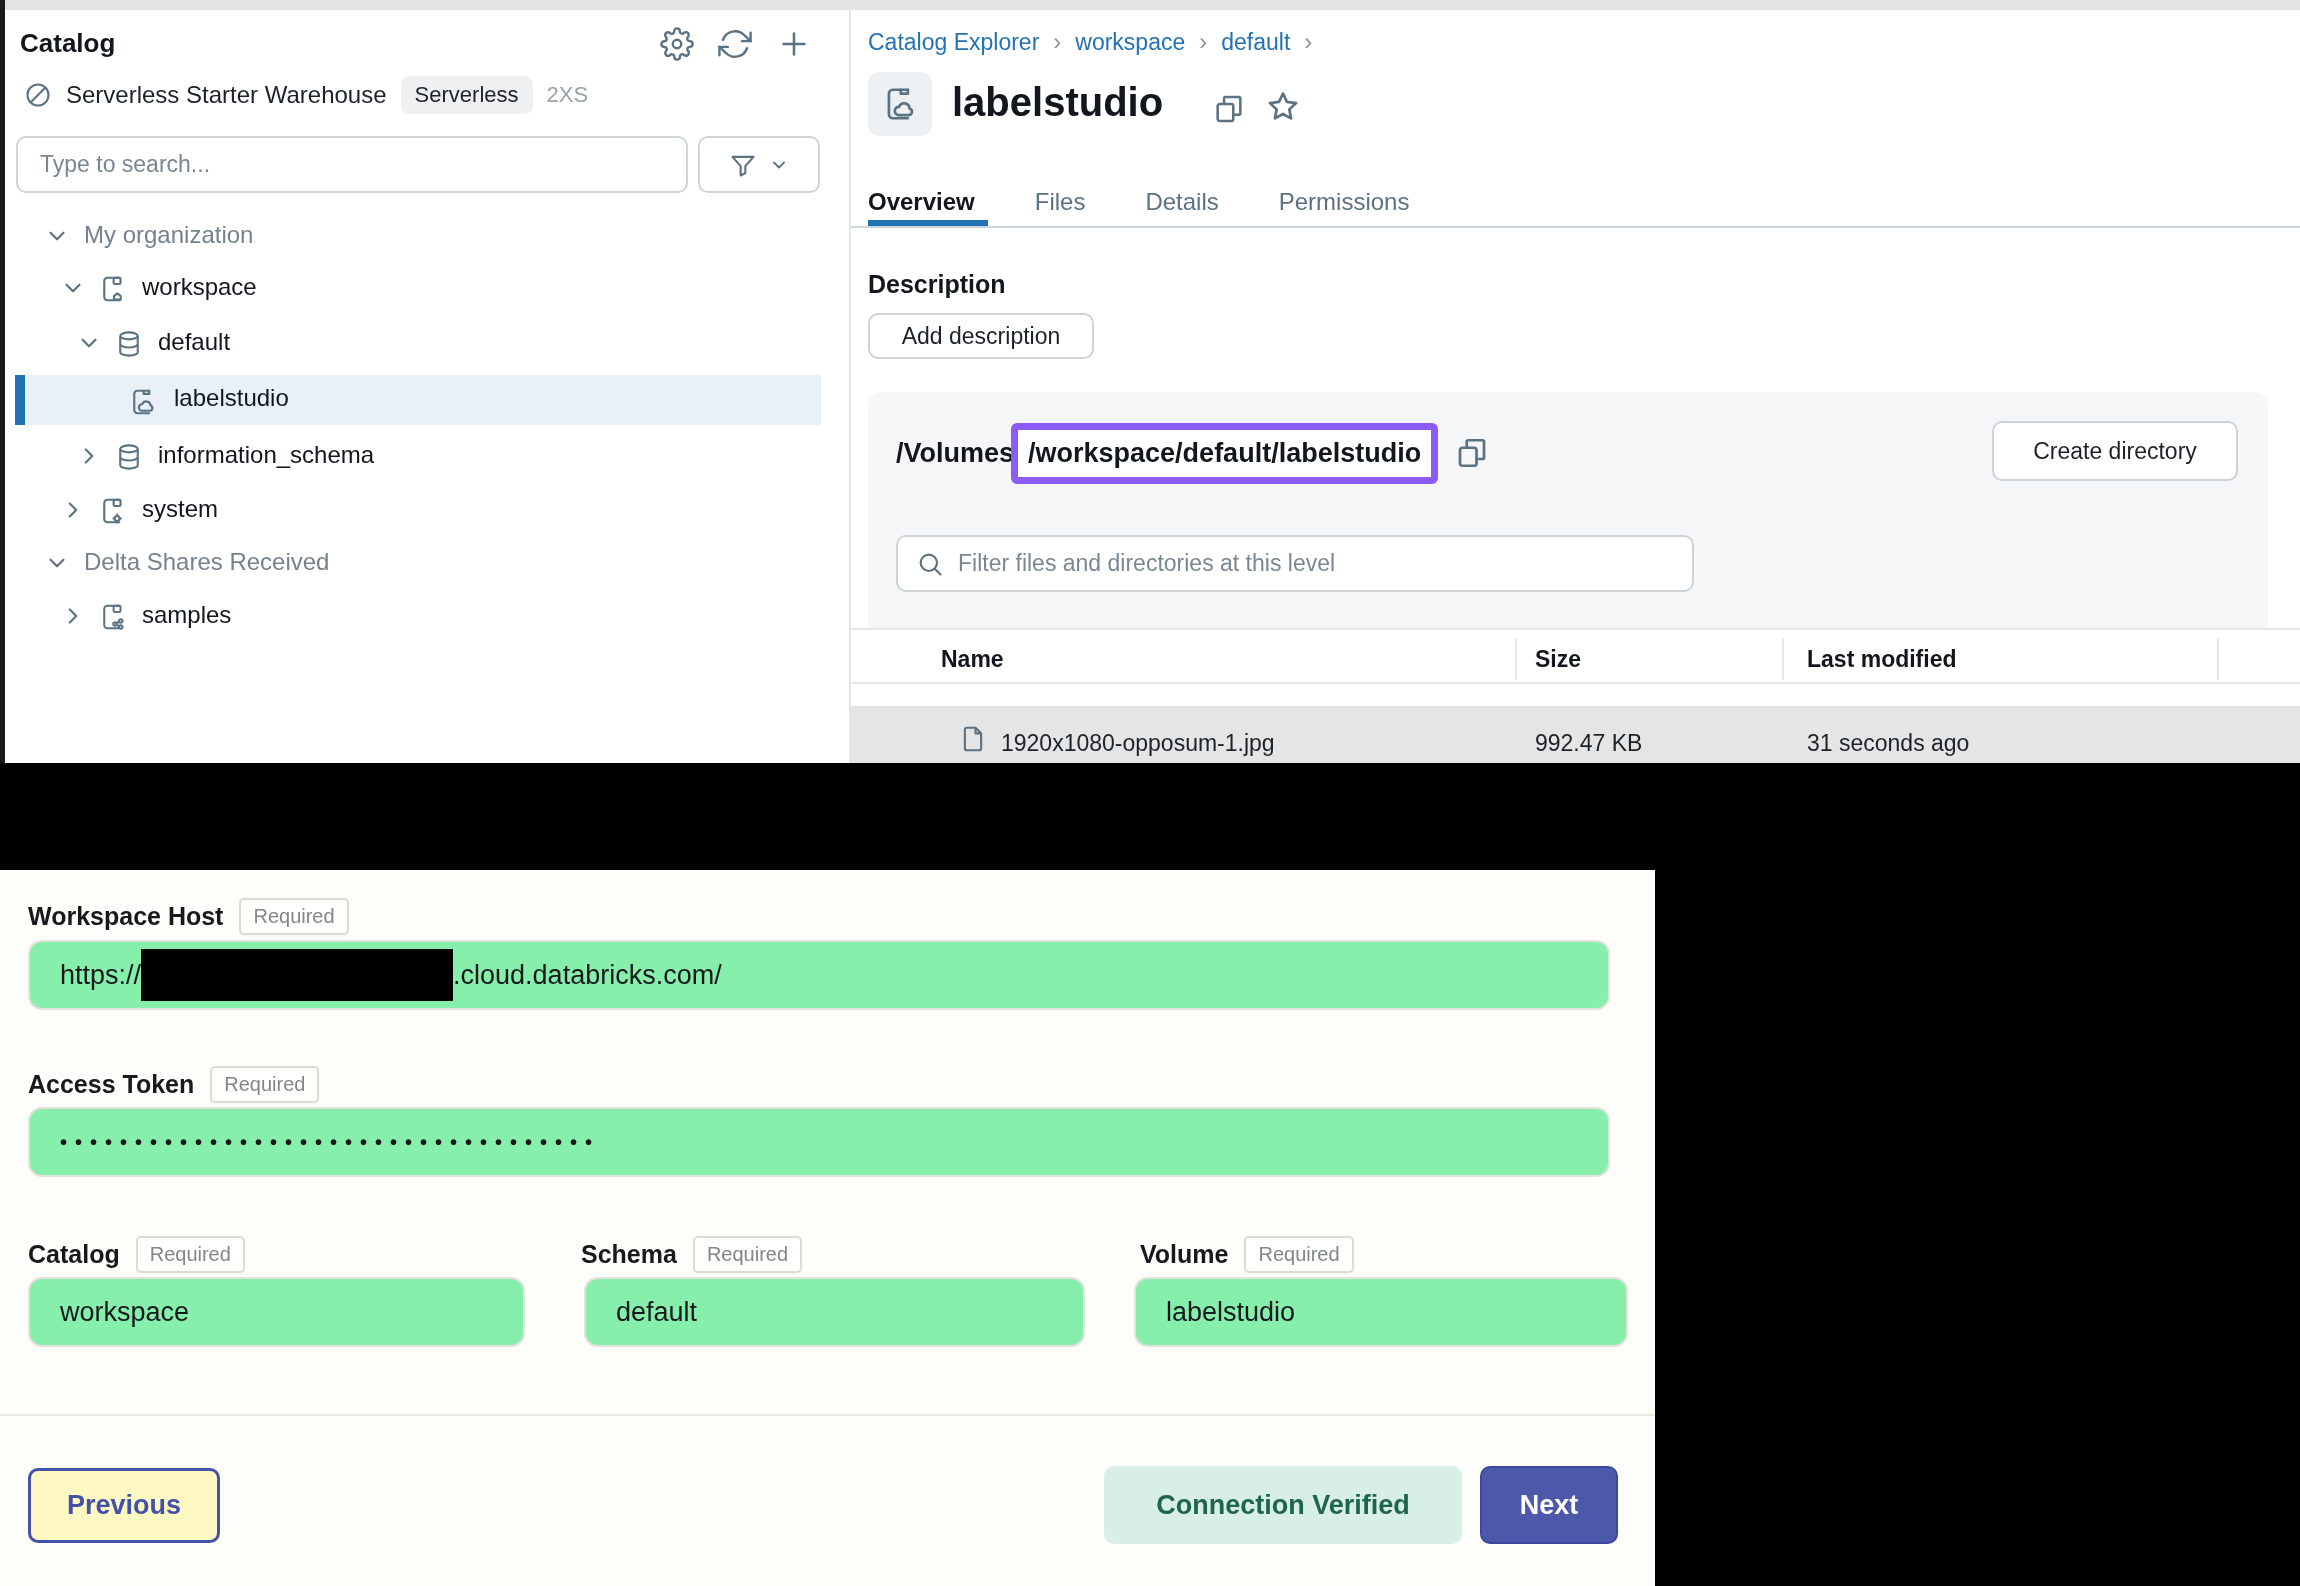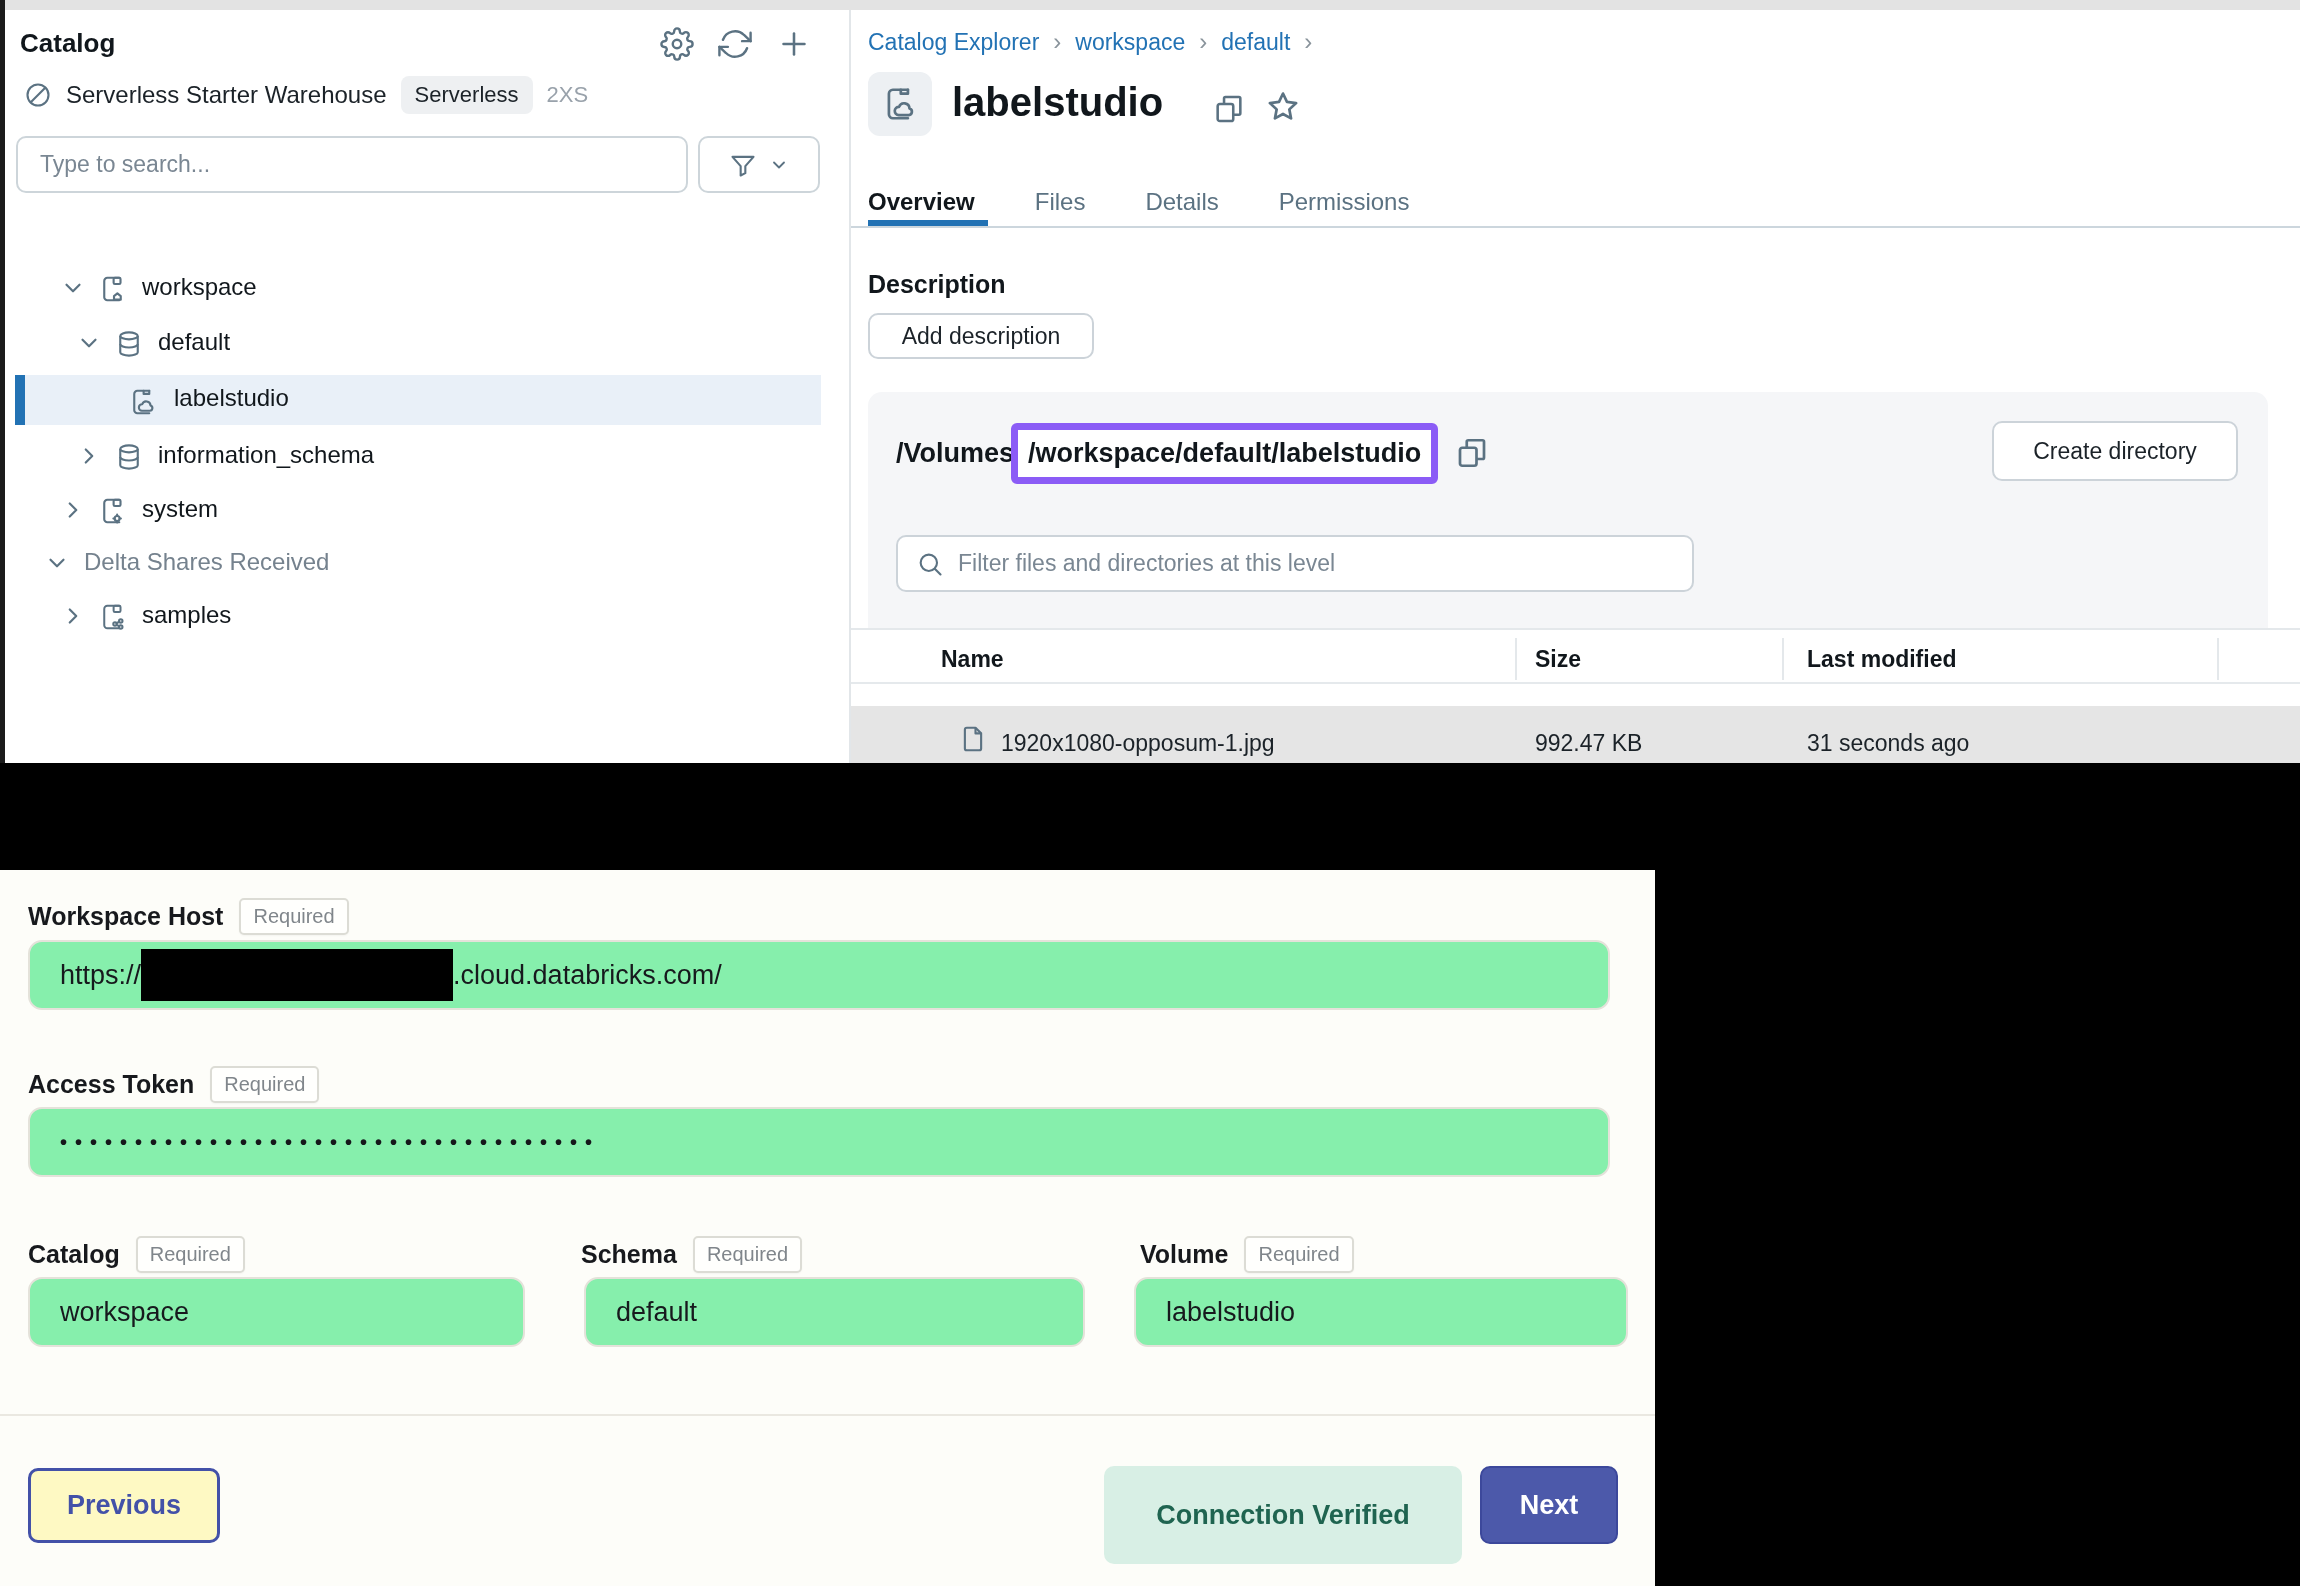--- a/index.html
+++ b/index.html
@@ -70,21 +70,21 @@
   
   .form-section { position:absolute; left:0; top:870px; width:1655px; height:716px; background:#fdfdf9; }
   .f-label-row { position:absolute; display:flex; align-items:center; gap:16px; }
   .f-label { font-size:25px; font-weight:700; color:#17191d; }
   .req-badge { font-size:20px; color:#80868b; border:2px solid #dcdcd5; background:#fffffd; border-radius:5px; padding:5px 12px; box-shadow:0 1px 2px rgba(0,0,0,0.04); }
   .f-input { position:absolute; height:70px; background:#86efac; border:2px solid #e4e2da; border-radius:14px; display:flex; align-items:center; padding-left:30px; font-size:27px; color:#17191d; }
   .redacted-box { display:inline-block; width:312px; height:52px; background:#000; }
   .token-dots { font-size:20px; letter-spacing:8px; font-weight:700; color:#15171a; }
   .form-divider { position:absolute; left:0; top:544px; width:1655px; height:2px; background:#eae8e1; }
   .prev-btn { position:absolute; left:28px; top:598px; width:192px; height:75px; background:#fef9c3; border:3px solid #4351a8; border-radius:10px; color:#4351a8; font-size:27px; font-weight:700; display:flex; align-items:center; justify-content:center; }
-  .status-btn { position:absolute; left:1104px; top:596px; width:358px; height:98px; background:#d8efe5; border-radius:10px; color:#1f6450; font-size:27px; font-weight:700; display:flex; align-items:center; justify-content:center; }
+  .status-btn { position:absolute; left:1104px; top:596px; width:358px; height:78px; background:#d8efe5; border-radius:10px; color:#1f6450; font-size:27px; font-weight:700; display:flex; align-items:center; justify-content:center; }
   .next-btn { position:absolute; left:1480px; top:596px; width:138px; height:78px; background:#4c59aa; border:2px solid #3c489b; border-radius:10px; color:#fff; font-size:27px; font-weight:700; display:flex; align-items:center; justify-content:center; }
 </style>
 </head>
 <body>
 
 <div class="screen">
 
   <div class="top-section">
     <div class="top-strip"></div>
     <div class="left-edge"></div>
@@ -137,20 +137,26 @@
       <span class="icon">
         <svg width="20" height="20" viewBox="0 0 24 24" fill="none" stroke="#5b7282" stroke-width="2.2" stroke-linecap="round" stroke-linejoin="round">
             <polyline points="6 9 12 15 18 9"></polyline>
           </svg>
       </span>
     </div>
 
     <div class="sel-bg"></div>
     <div class="sel-bar"></div>
 
+    <div class="trow" style="top:212px">
+      <span class="chev" style="left:44px"><svg width="26" height="26" viewBox="0 0 24 24" fill="none" stroke="#5b7282" stroke-width="2" stroke-linecap="round" stroke-linejoin="round">
+            <polyline points="6 9 12 15 18 9"></polyline>
+          </svg></span>
+      <span class="tlabel muted" style="left:84px">My organization</span>
+    </div>
 
     <div class="trow" style="top:264px">
       <span class="chev" style="left:60px"><svg width="26" height="26" viewBox="0 0 24 24" fill="none" stroke="#5b7282" stroke-width="2" stroke-linecap="round" stroke-linejoin="round">
             <polyline points="6 9 12 15 18 9"></polyline>
           </svg></span>
       <span class="ticon" style="left:98px"><svg width="30" height="30" viewBox="0 0 24 24" fill="none" stroke="#5b7282" stroke-width="1.7" stroke-linecap="round" stroke-linejoin="round">
             <path d="M17 21H7.5A2.5 2.5 0 0 1 5 18.5v-13A2.5 2.5 0 0 1 7.5 3H17"></path>
             <rect x="12.5" y="3" width="5.5" height="5" rx="1"></rect>
             <path d="M12.8 20.5v-2.8l2.7-2.2 2.7 2.2v2.8z"></path>
           </svg></span>

